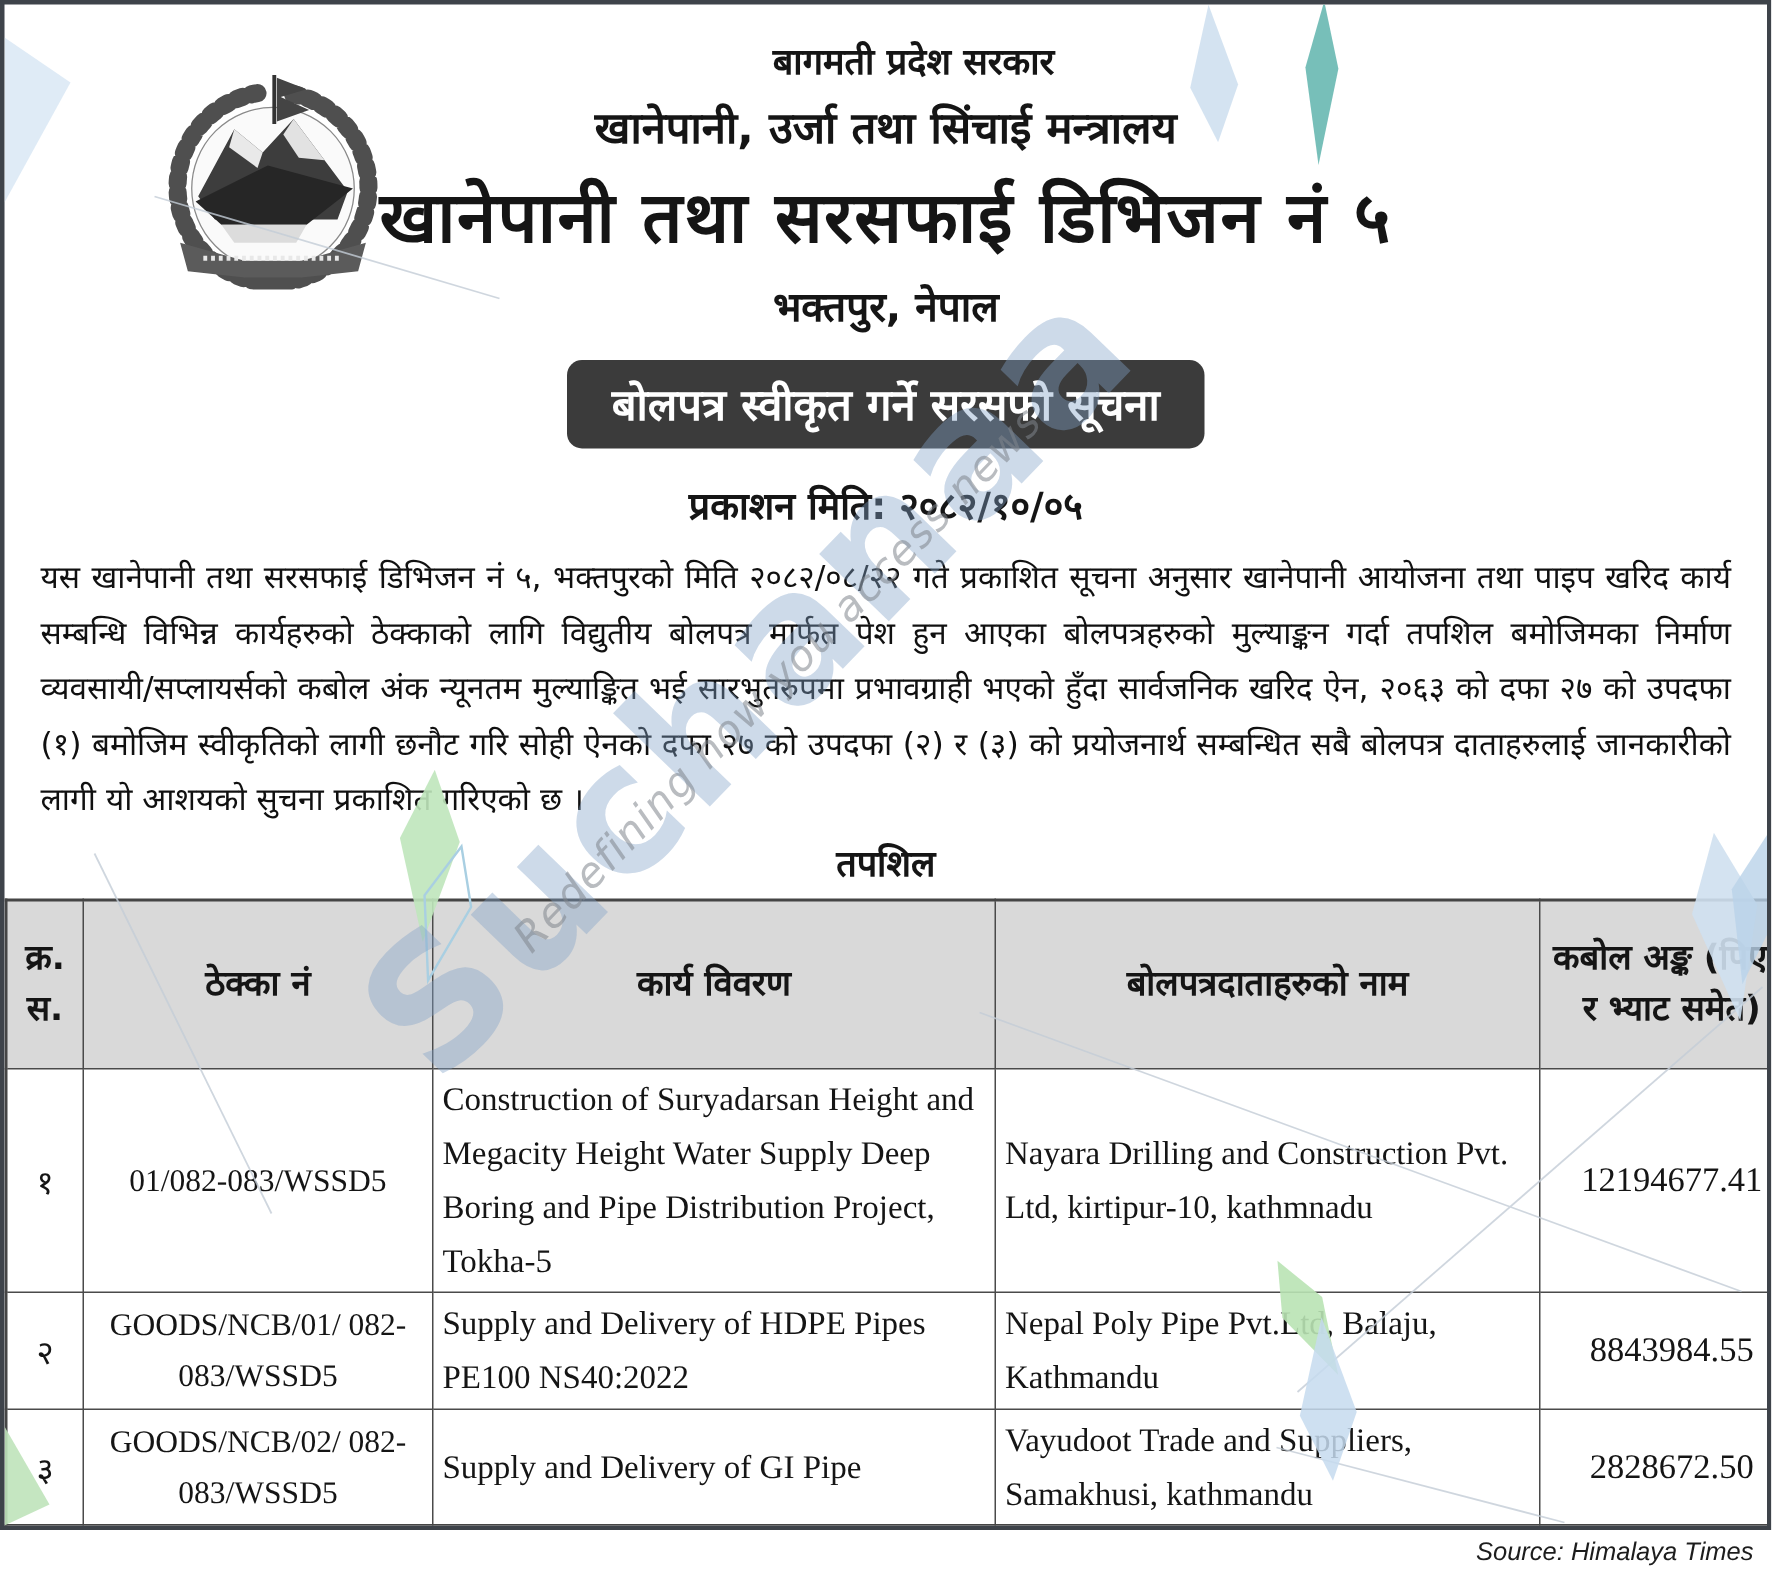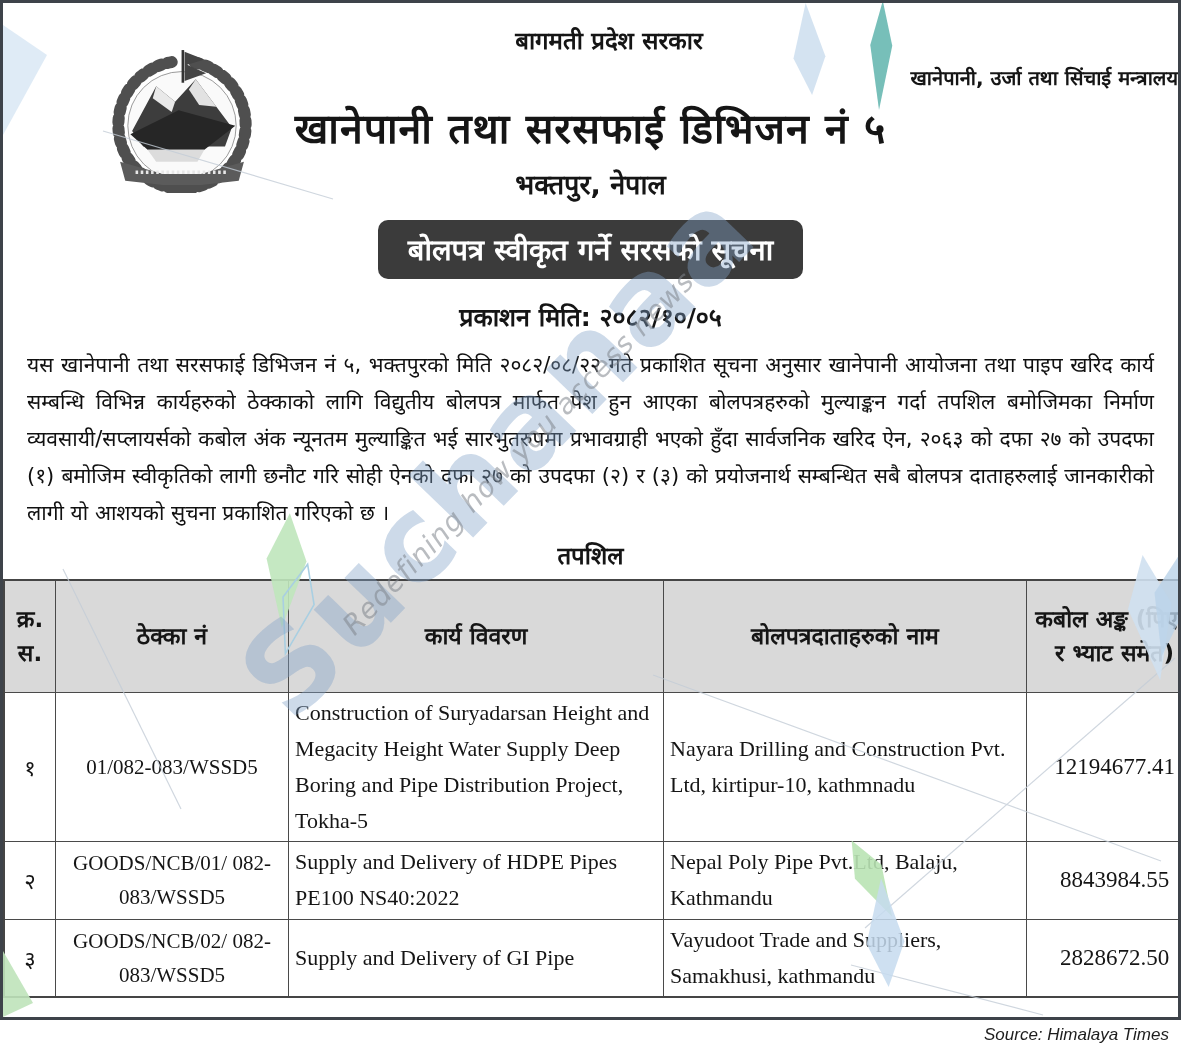--- a/index.html
+++ b/index.html
@@ -4,22 +4,22 @@
 <style>
   html,body{margin:0;padding:0;background:#fff;}
   .page{position:relative;width:1181px;height:1046px;background:#fff;overflow:hidden;
         font-family:"DejaVu Sans",sans-serif;color:#151515;}
   .doc{position:absolute;left:0;top:0;width:1175px;height:1014px;border:3px solid #3e434a;
        background:#fff;overflow:hidden;}
   
   .emblem{position:absolute;left:93px;top:20px;width:172px;height:150px;}
   .hline{ text-align:center;font-weight:bold;}
   .h1{font-size:24px;margin:20px 0 0;padding-left:37px;}
-  .h2{font-size:20px;margin:8px 0 0;text-align:right;}
-  .h3{font-size:41px;margin:8px 0 0;letter-spacing:1px;}
+  .h2{font-size:29px;margin:8px 0 0;}
+  .h3{font-size:47px;margin:8px 0 0;letter-spacing:1px;}
   .h4{font-size:27px;margin:10px 0 0;}
   .banner{display:table;margin:18px auto 0;background:#3b3b3b;color:#fff;font-weight:bold;
           font-size:29px;padding:9px 30px 11px;border-radius:10px;}
   .pubdate{text-align:center;font-weight:bold;font-size:25px;margin:20px 12px 0;}
   .body-par{margin:14px 24px 0;font-size:21px;line-height:37px;text-align:justify;color:#101010;}
   .tapsil{text-align:center;font-weight:bold;font-size:24px;margin:6px 0 0;}
   
   table.notice{border-collapse:collapse;margin:8px auto 0;width:1133px;table-layout:fixed;
                border:2px solid #454545;}
   table.notice td,table.notice th{border:1.5px solid #4a4a4a;vertical-align:middle;padding:2px 6px;}

